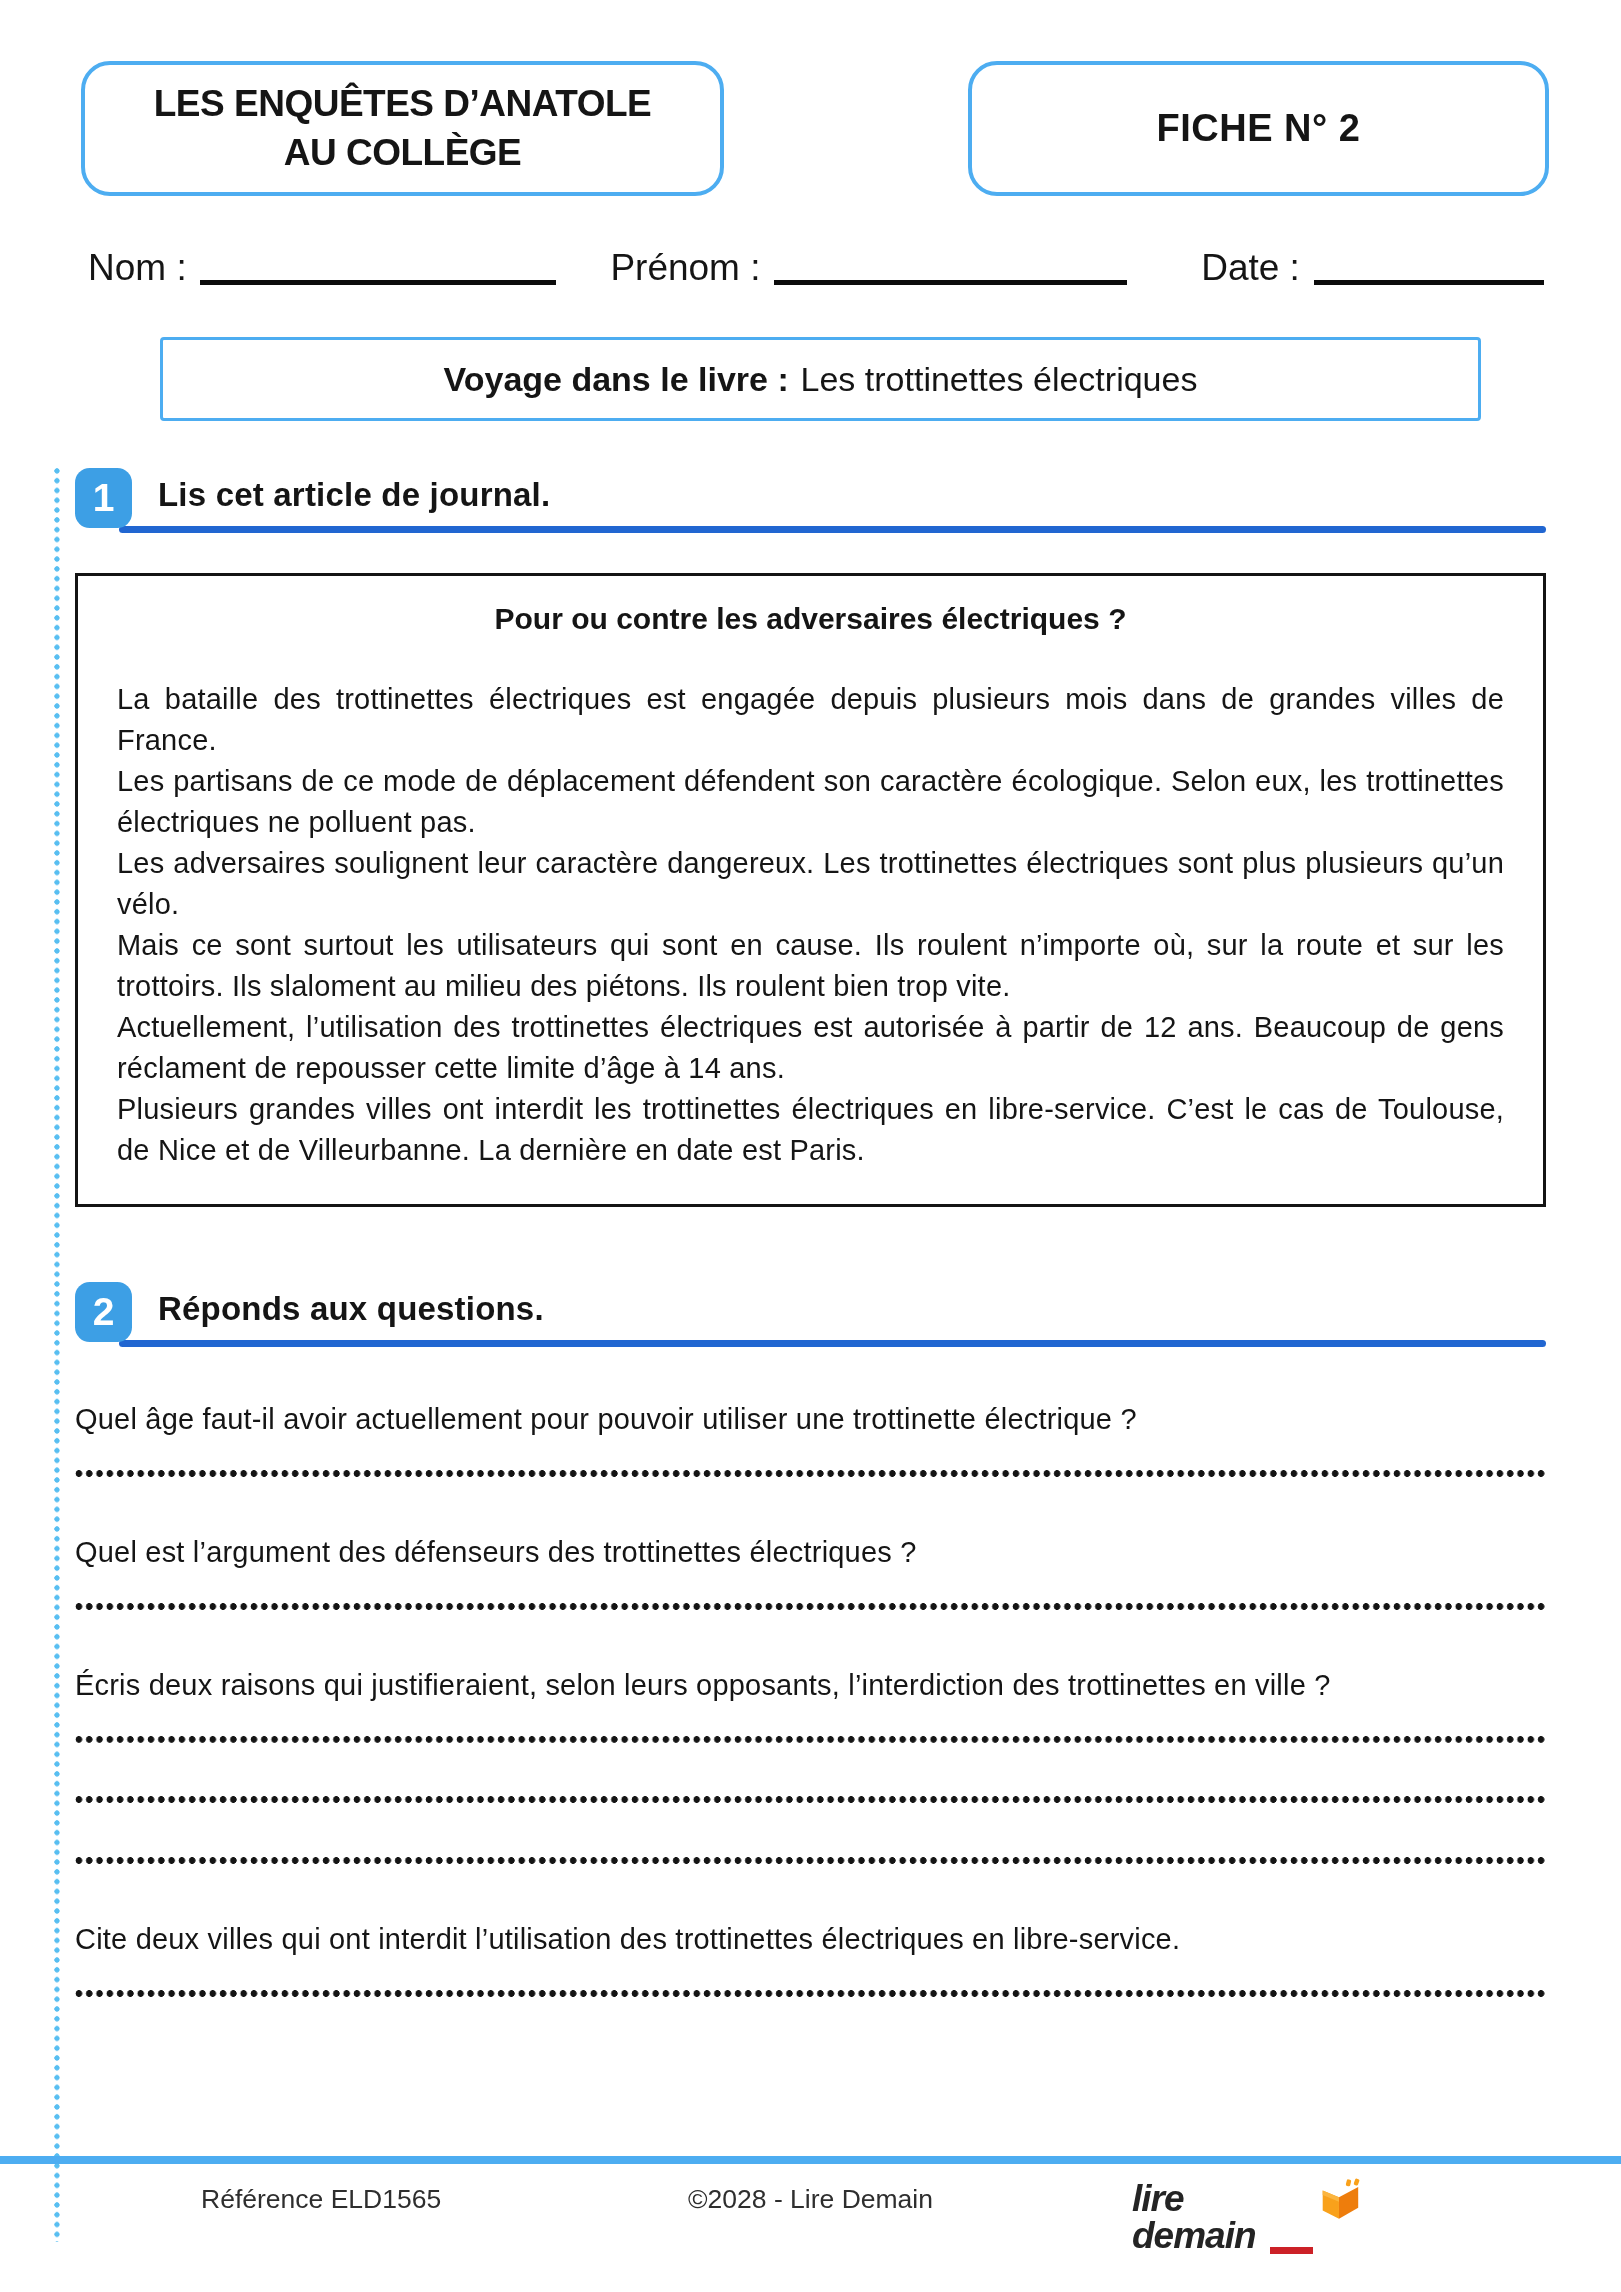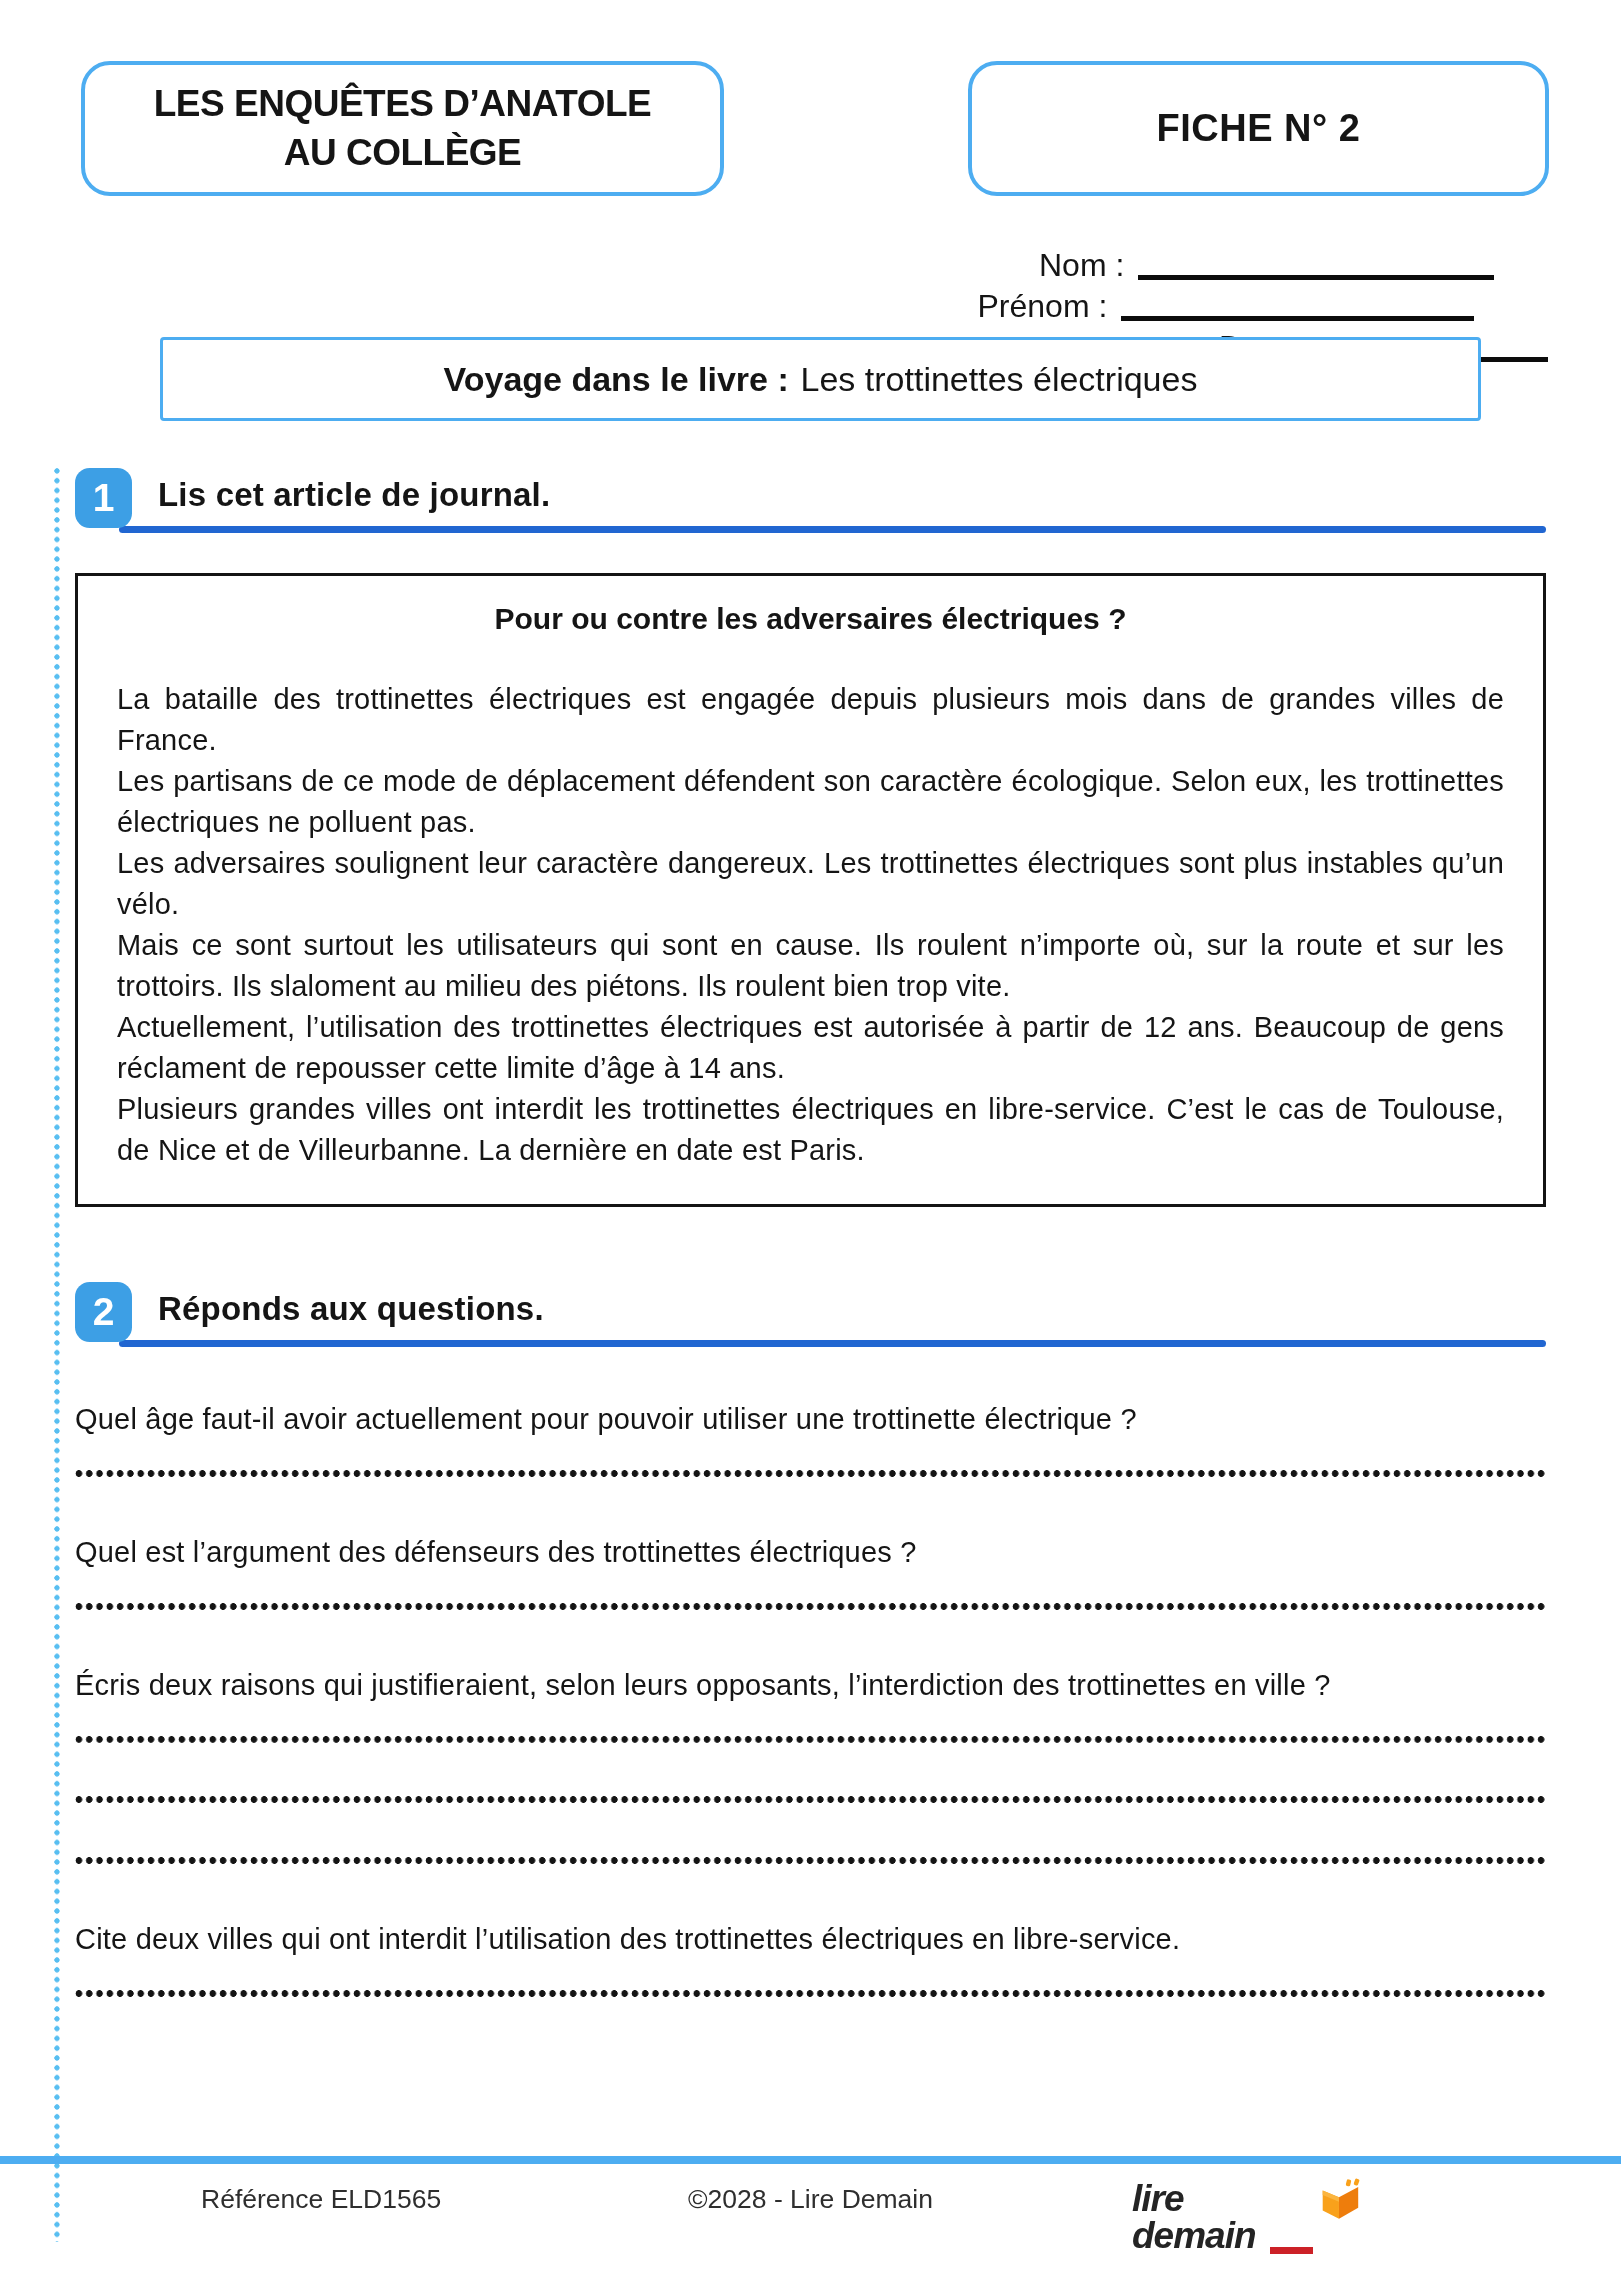--- a/index.html
+++ b/index.html
@@ -22,23 +22,22 @@
     text-align:center;
   }
   .box-series { left:81px; top:61px; width:635px; height:127px;justify-content:center; }
   .box-series .t { font-weight:bold; font-size:37px; line-height:1.3; letter-spacing:-0.5px; }
   .box-fiche  { left:968px; top:61px; width:573px; height:127px; }
   .box-fiche .t { font-weight:bold; font-size:38px; letter-spacing:0.5px; }
 
   
   .id-row {
     position:absolute; left:88px; top:247px; width:1460px;
-    display:flex; align-items:flex-end;
-    font-size:32px;
-    flex-direction:column;
+    display:flex; align-items:flex-start;
+    font-size:37px;
   }
   .id-field { display:flex; align-items:flex-end; }
   .id-label { white-space:nowrap; padding-bottom:3.9px; }
   .id-line  { border-bottom:5.9px solid #0c0c0c; margin-left:13.7px; margin-bottom:7.8px; }
   .line-nom    { width:356px; margin-right:54px; }
   .line-prenom { width:353px; margin-right:74px; }
   .line-date   { width:230px; }
 
   
   .banner {
@@ -170,21 +169,21 @@
   <div class="section section-1">
     <div class="rule"></div>
     <div class="badge">1</div>
     <div class="label">Lis cet article de journal.</div>
   </div>
 
   <div class="article">
     <div class="article-title">Pour ou contre les adversaires électriques ?</div>
     <p>La bataille des trottinettes électriques est engagée depuis plusieurs mois dans de grandes villes de France.</p>
     <p>Les partisans de ce mode de déplacement défendent son caractère écologique. Selon eux, les trottinettes électriques ne polluent pas.</p>
-    <p>Les adversaires soulignent leur caractère dangereux. Les trottinettes électriques sont plus instables qu’un vélo.</p>
+    <p>Les adversaires soulignent leur caractère dangereux. Les trottinettes électriques sont plus plusieurs qu’un vélo.</p>
     <p>Mais ce sont surtout les utilisateurs qui sont en cause. Ils roulent n’importe où, sur la route et sur les trottoirs. Ils slaloment au milieu des piétons. Ils roulent bien trop vite.</p>
     <p>Actuellement, l’utilisation des trottinettes électriques est autorisée à partir de 12 ans. Beaucoup de gens réclament de repousser cette limite d’âge à 14 ans.</p>
     <p>Plusieurs grandes villes ont interdit les trottinettes électriques en libre-service. C’est le cas de Toulouse, de Nice et de Villeurbanne. La dernière en date est Paris.</p>
   </div>
 
   <div class="section section-2">
     <div class="rule"></div>
     <div class="badge">2</div>
     <div class="label">Réponds aux questions.</div>
   </div>

